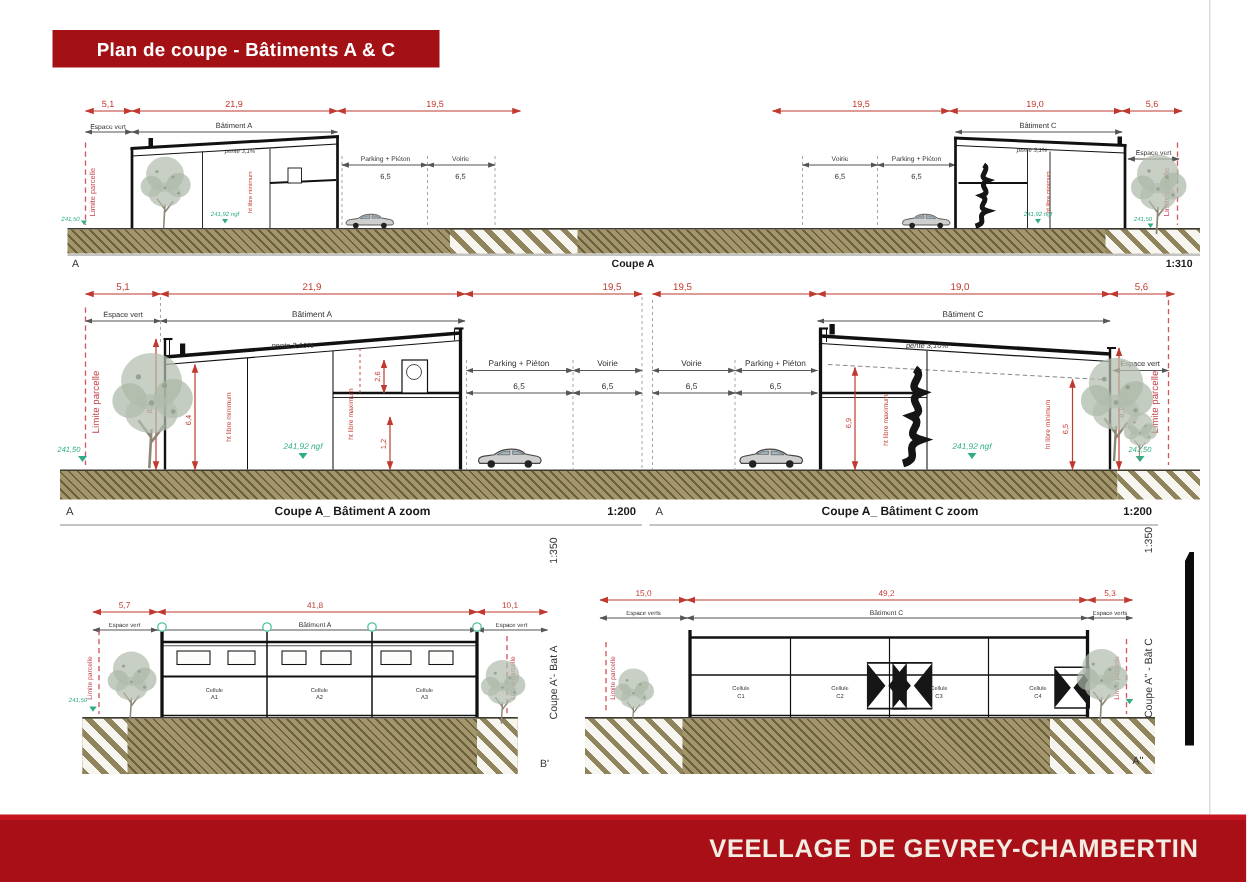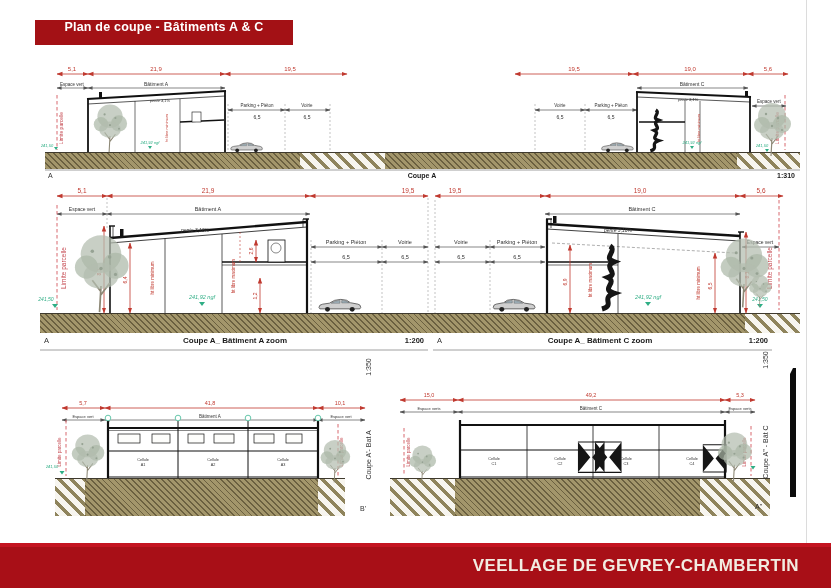--- a/index.html
+++ b/index.html
@@ -1,19 +1,19 @@
 <!DOCTYPE html>
 <html><head>
 <meta charset="utf-8">
 <style>
   html,body{margin:0;padding:0;background:#fff;}
   #sheet{position:relative;width:831px;height:588px;background:#ffffff;overflow:hidden;
          font-family:"Liberation Sans",sans-serif;}
   .banner{position:absolute;left:35px;top:20px;width:258px;height:25px;background:#a31115;
-          color:#fff;font-weight:bold;font-size:12.5px;display:flex;
+          color:#fff;font-weight:bold;font-size:12.5px;display:flex;align-items:center;
           justify-content:center;letter-spacing:.2px;}
   .footer{position:absolute;left:0;top:543px;width:831px;height:45px;
           background:linear-gradient(#c41420 0 4px,#a80f17 4px);
           display:flex;align-items:center;justify-content:flex-end;padding-right:32px;
           box-sizing:border-box;color:#f2ece2;font-weight:bold;font-size:17px;letter-spacing:.4px;text-align:center;}
   .edge{position:absolute;left:806px;top:0;width:1px;height:543px;background:#dcdcdc;}
   .gd{position:absolute;background:repeating-linear-gradient(45deg,#6b6040 0 1.3px,#a3966b 1.3px 4.2px);
       border-top:1px solid #3f3a2e;}
   .gs{position:absolute;background:repeating-linear-gradient(45deg,#8f845c 0 3.5px,#f7f5ef 3.5px 9px);
       border-top:1px solid #3f3a2e;}

